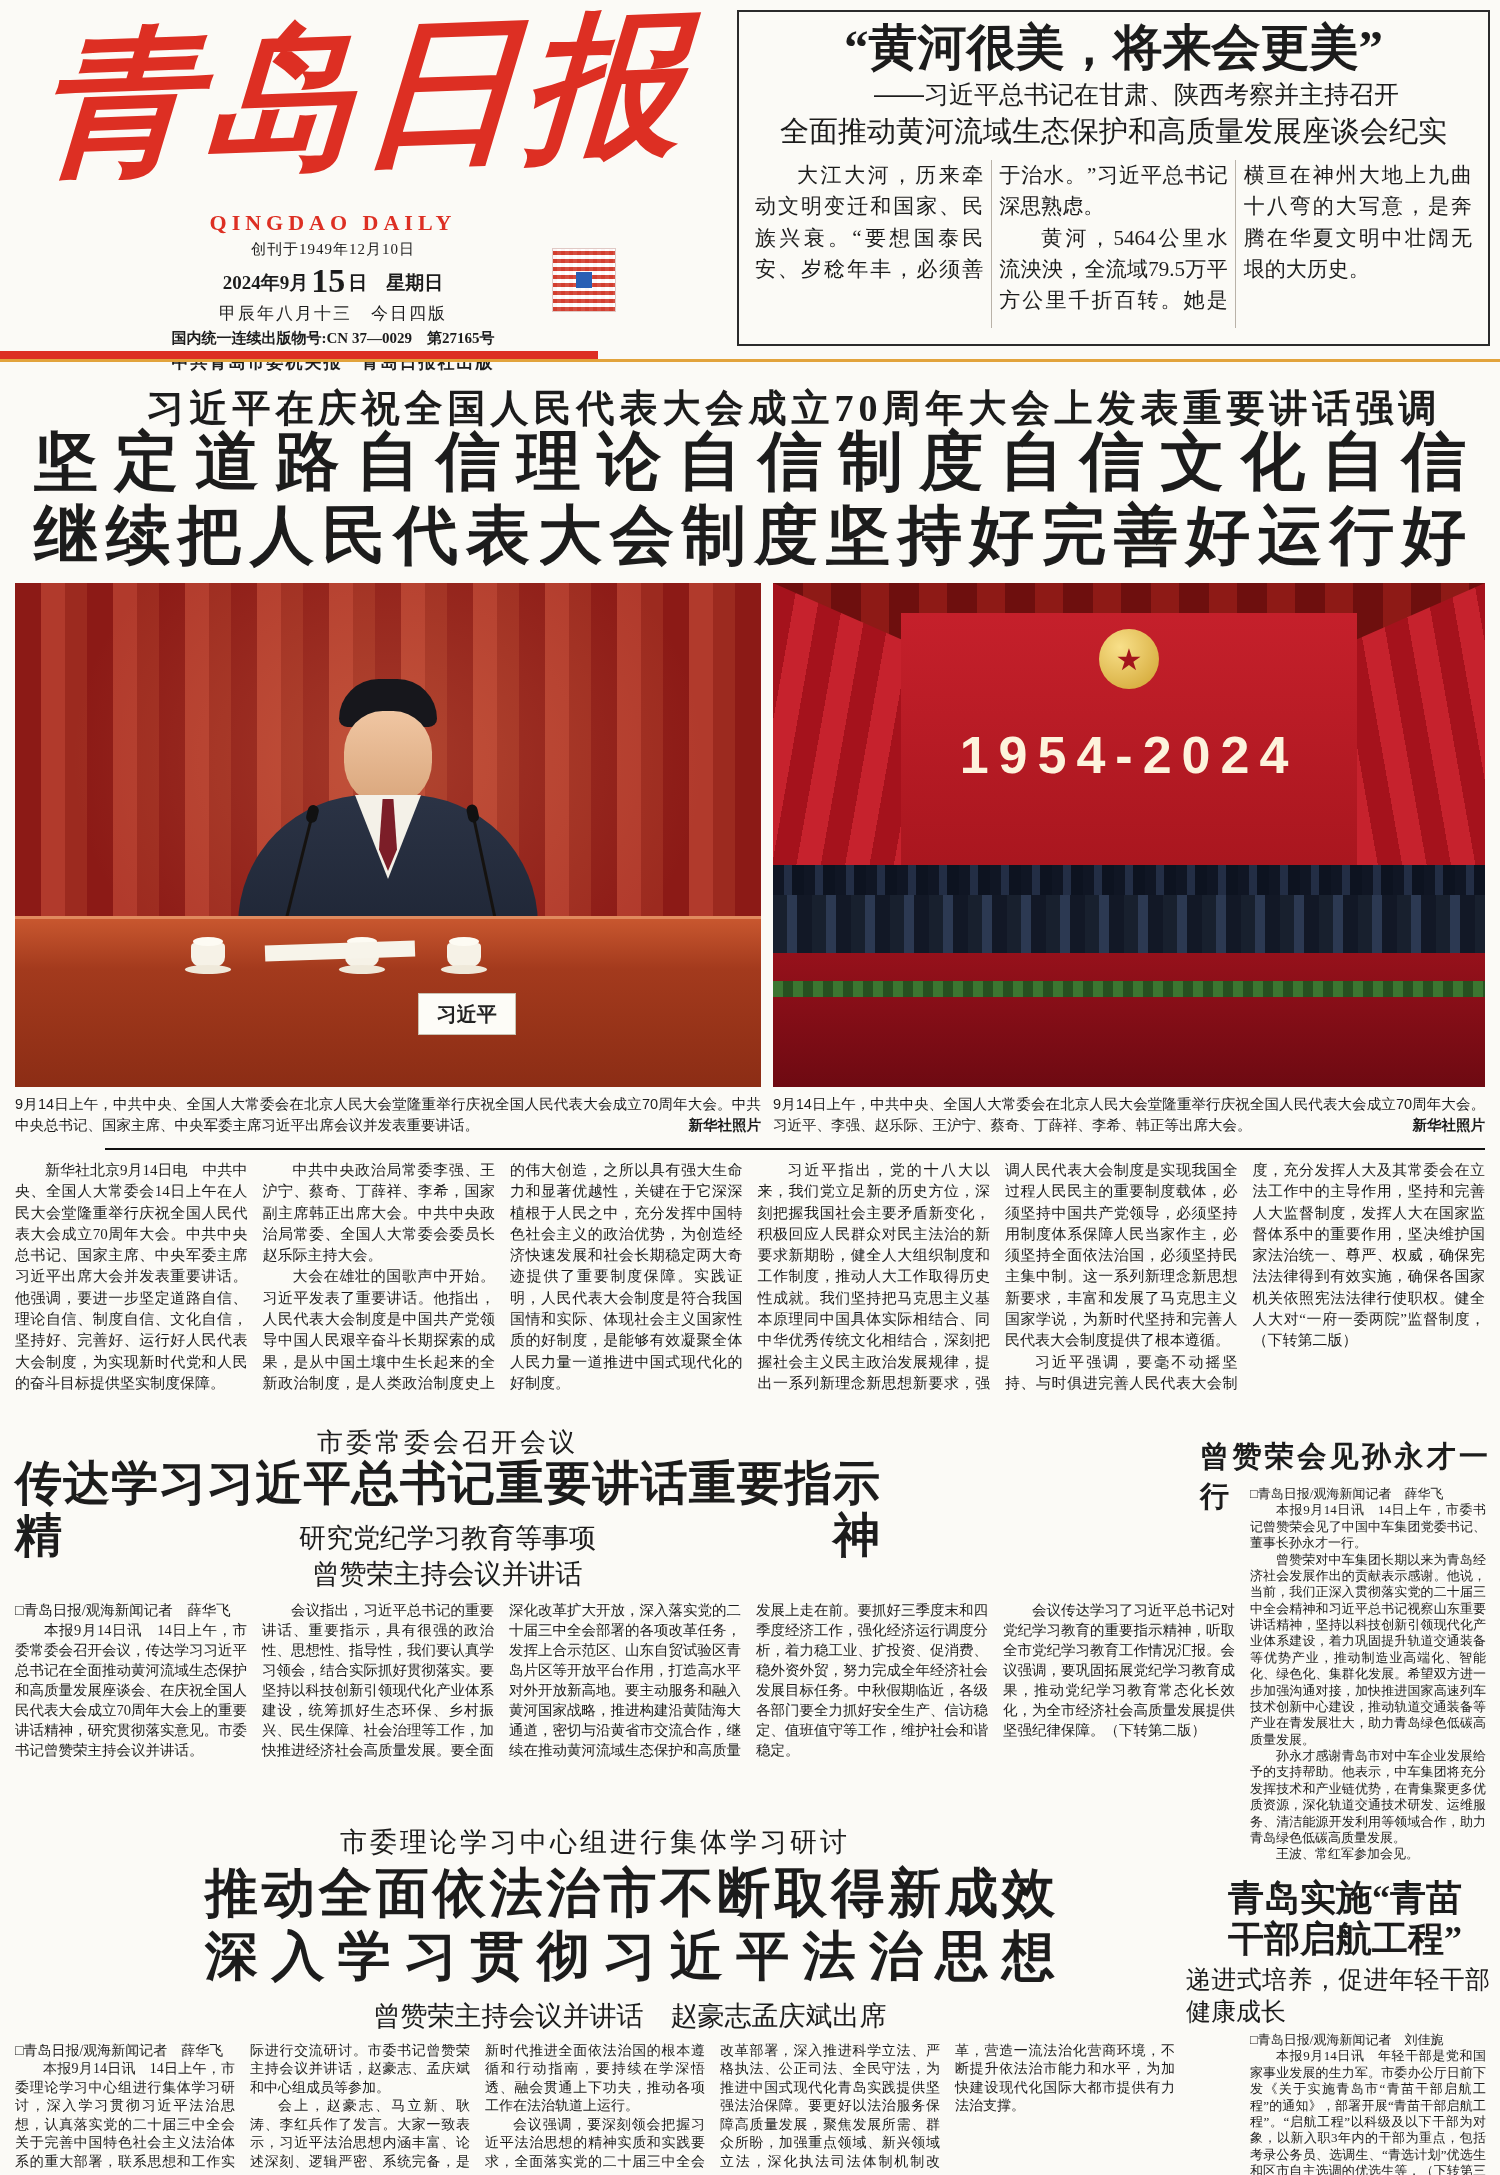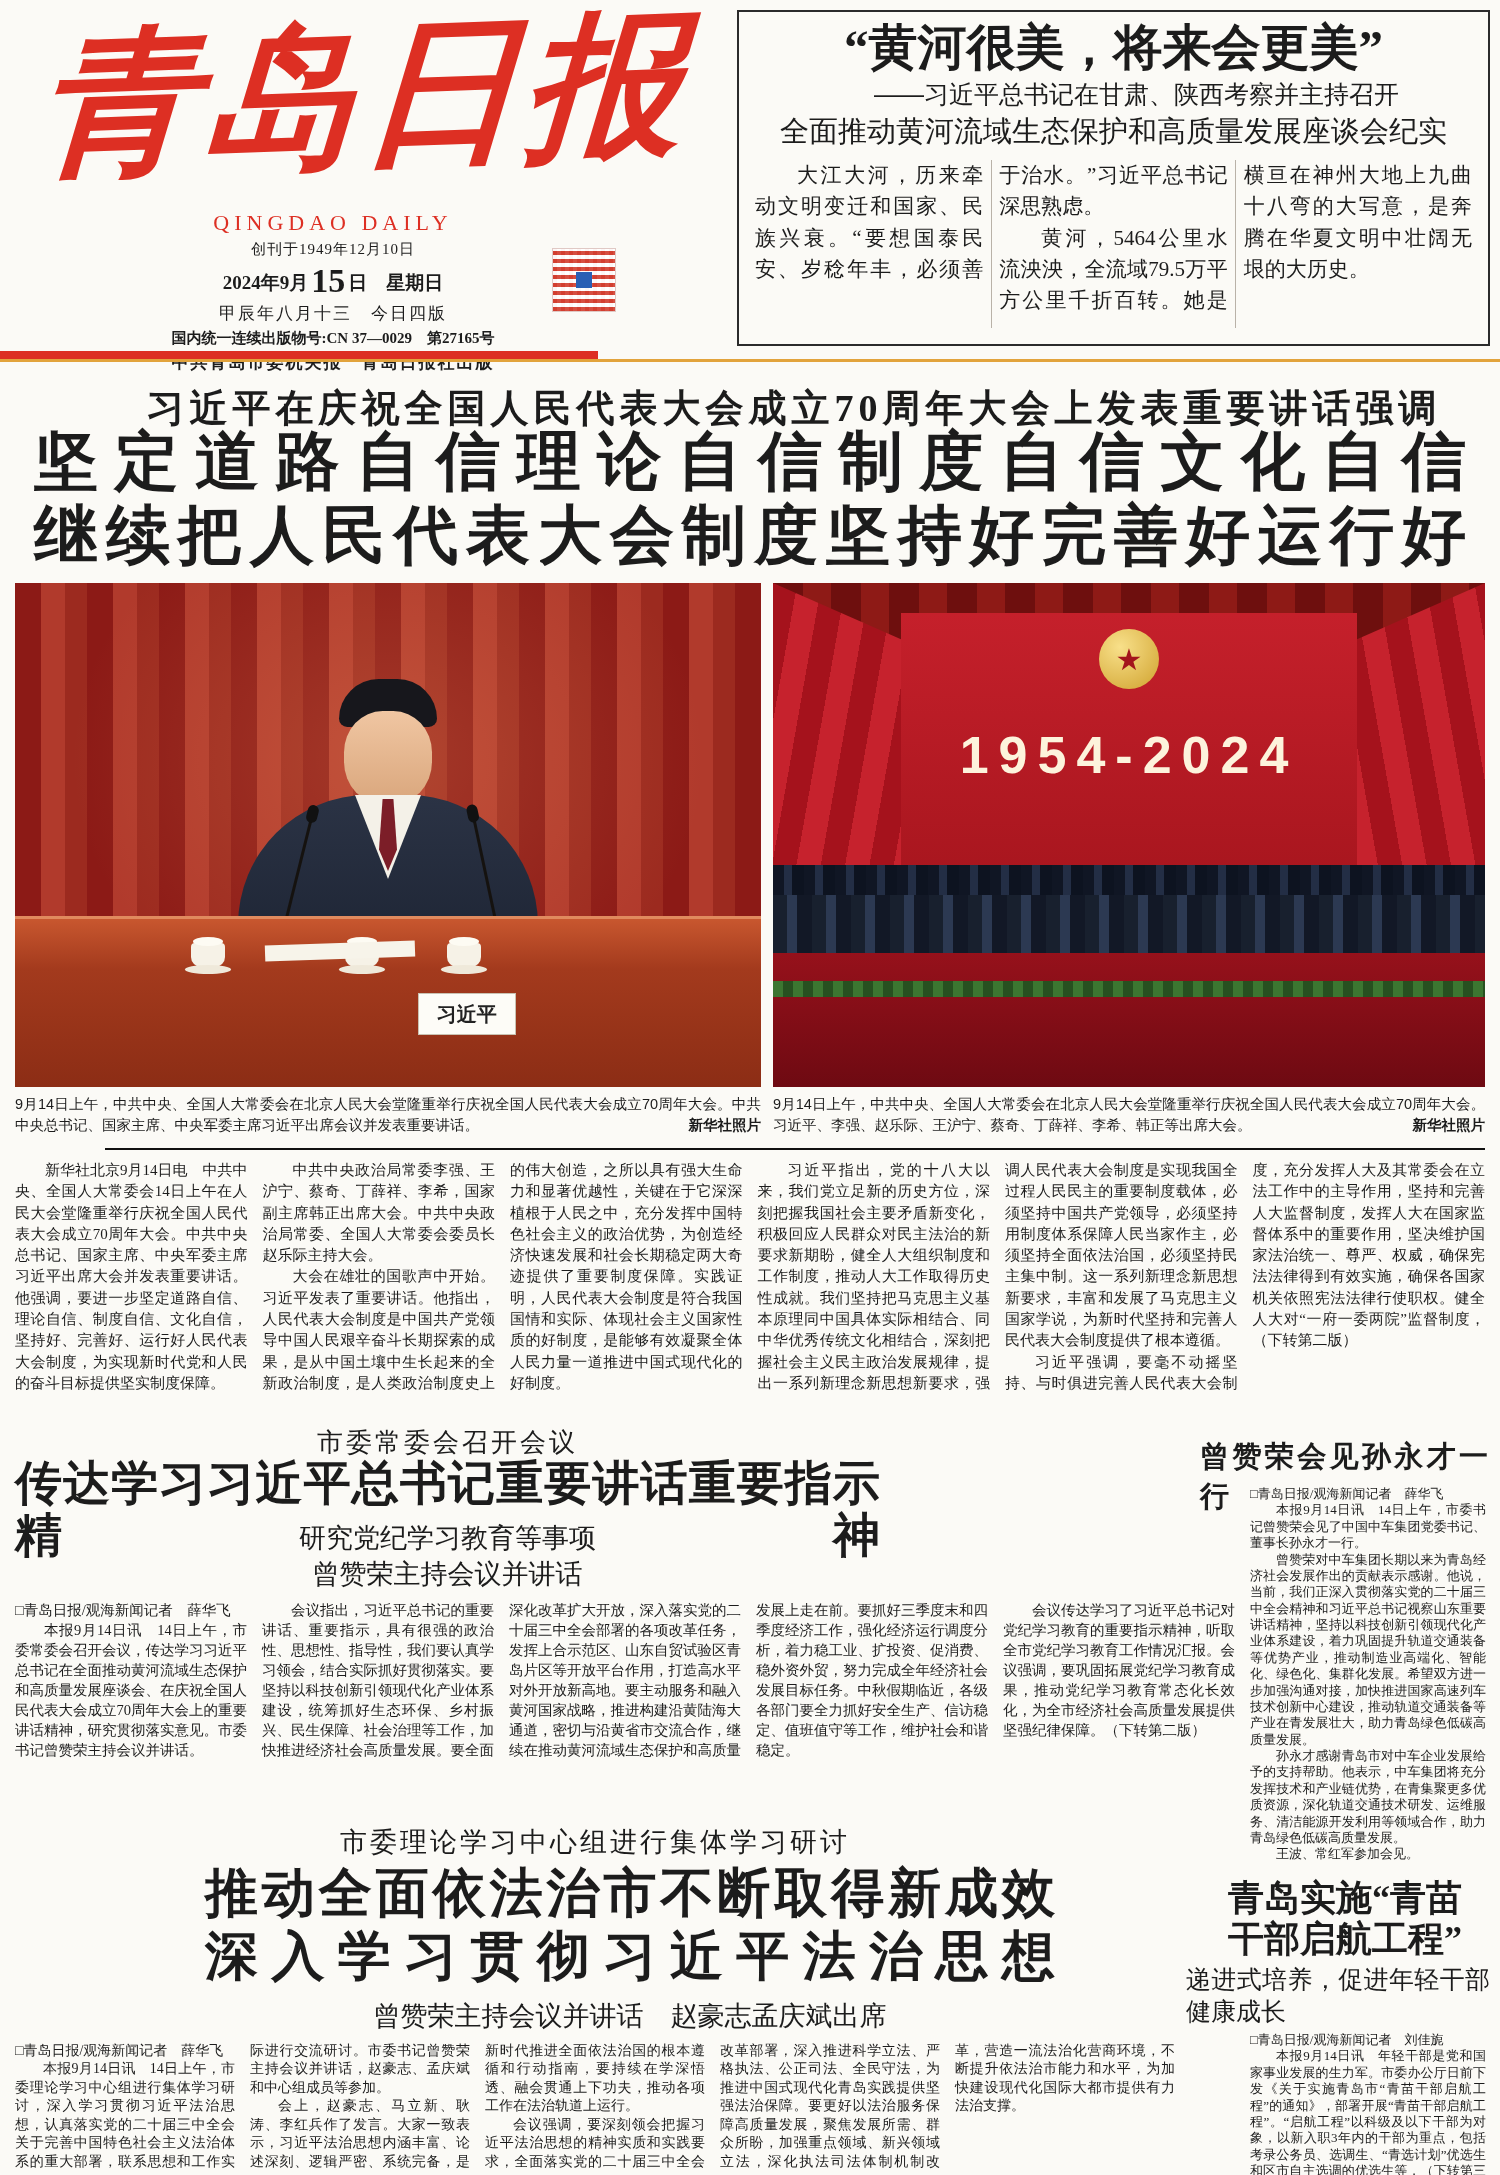--- a/index.html
+++ b/index.html
@@ -4,21 +4,21 @@
 <style>
   html,body{margin:0;padding:0;background:#e8e8e8;}
   .page{position:relative;width:1500px;height:2175px;background:#fbfaf6;margin:0 auto;
         overflow:hidden;font-family:"Liberation Serif","DejaVu Serif",serif;color:#1c1c1c;}
   .abs{position:absolute;}
 
   
   .calligraphy{left:38px;top:8px;width:700px;font-size:158px;line-height:1.1;font-weight:900;
     color:#dd2f23;letter-spacing:4px;transform:rotate(-2deg) skewX(-5deg);font-style:italic;}
   .mh-info{left:118px;top:210px;width:430px;text-align:center;}
-  .mh-en{color:#dd2f23;font-weight:normal;font-size:22px;letter-spacing:5px;}
+  .mh-en{color:#dd2f23;font-weight:bold;font-size:22px;letter-spacing:5px;}
   .mh-founded{font-size:15px;margin-top:4px;letter-spacing:1px;}
   .mh-date{font-size:19px;font-weight:bold;margin-top:3px;}
   .mh-date .day{font-size:34px;vertical-align:-3px;padding:0 3px;}
   .mh-lunar{font-size:17px;margin-top:2px;letter-spacing:2px;}
   .mh-issue{font-size:15px;font-weight:bold;margin-top:4px;}
   .mh-pub{font-size:17px;font-weight:bold;margin-top:3px;letter-spacing:2px;}
   .qr{left:552px;top:248px;width:62px;height:62px;border:1px solid #e0c9c5;background:
       repeating-linear-gradient(0deg,rgba(210,60,45,.9) 0 4px,rgba(255,255,255,.95) 4px 8px),
       repeating-linear-gradient(90deg,rgba(210,60,45,.85) 0 4px,rgba(255,255,255,0) 4px 8px);}
   .qr i{position:absolute;left:23px;top:23px;width:16px;height:16px;background:#2a5fb4;}

